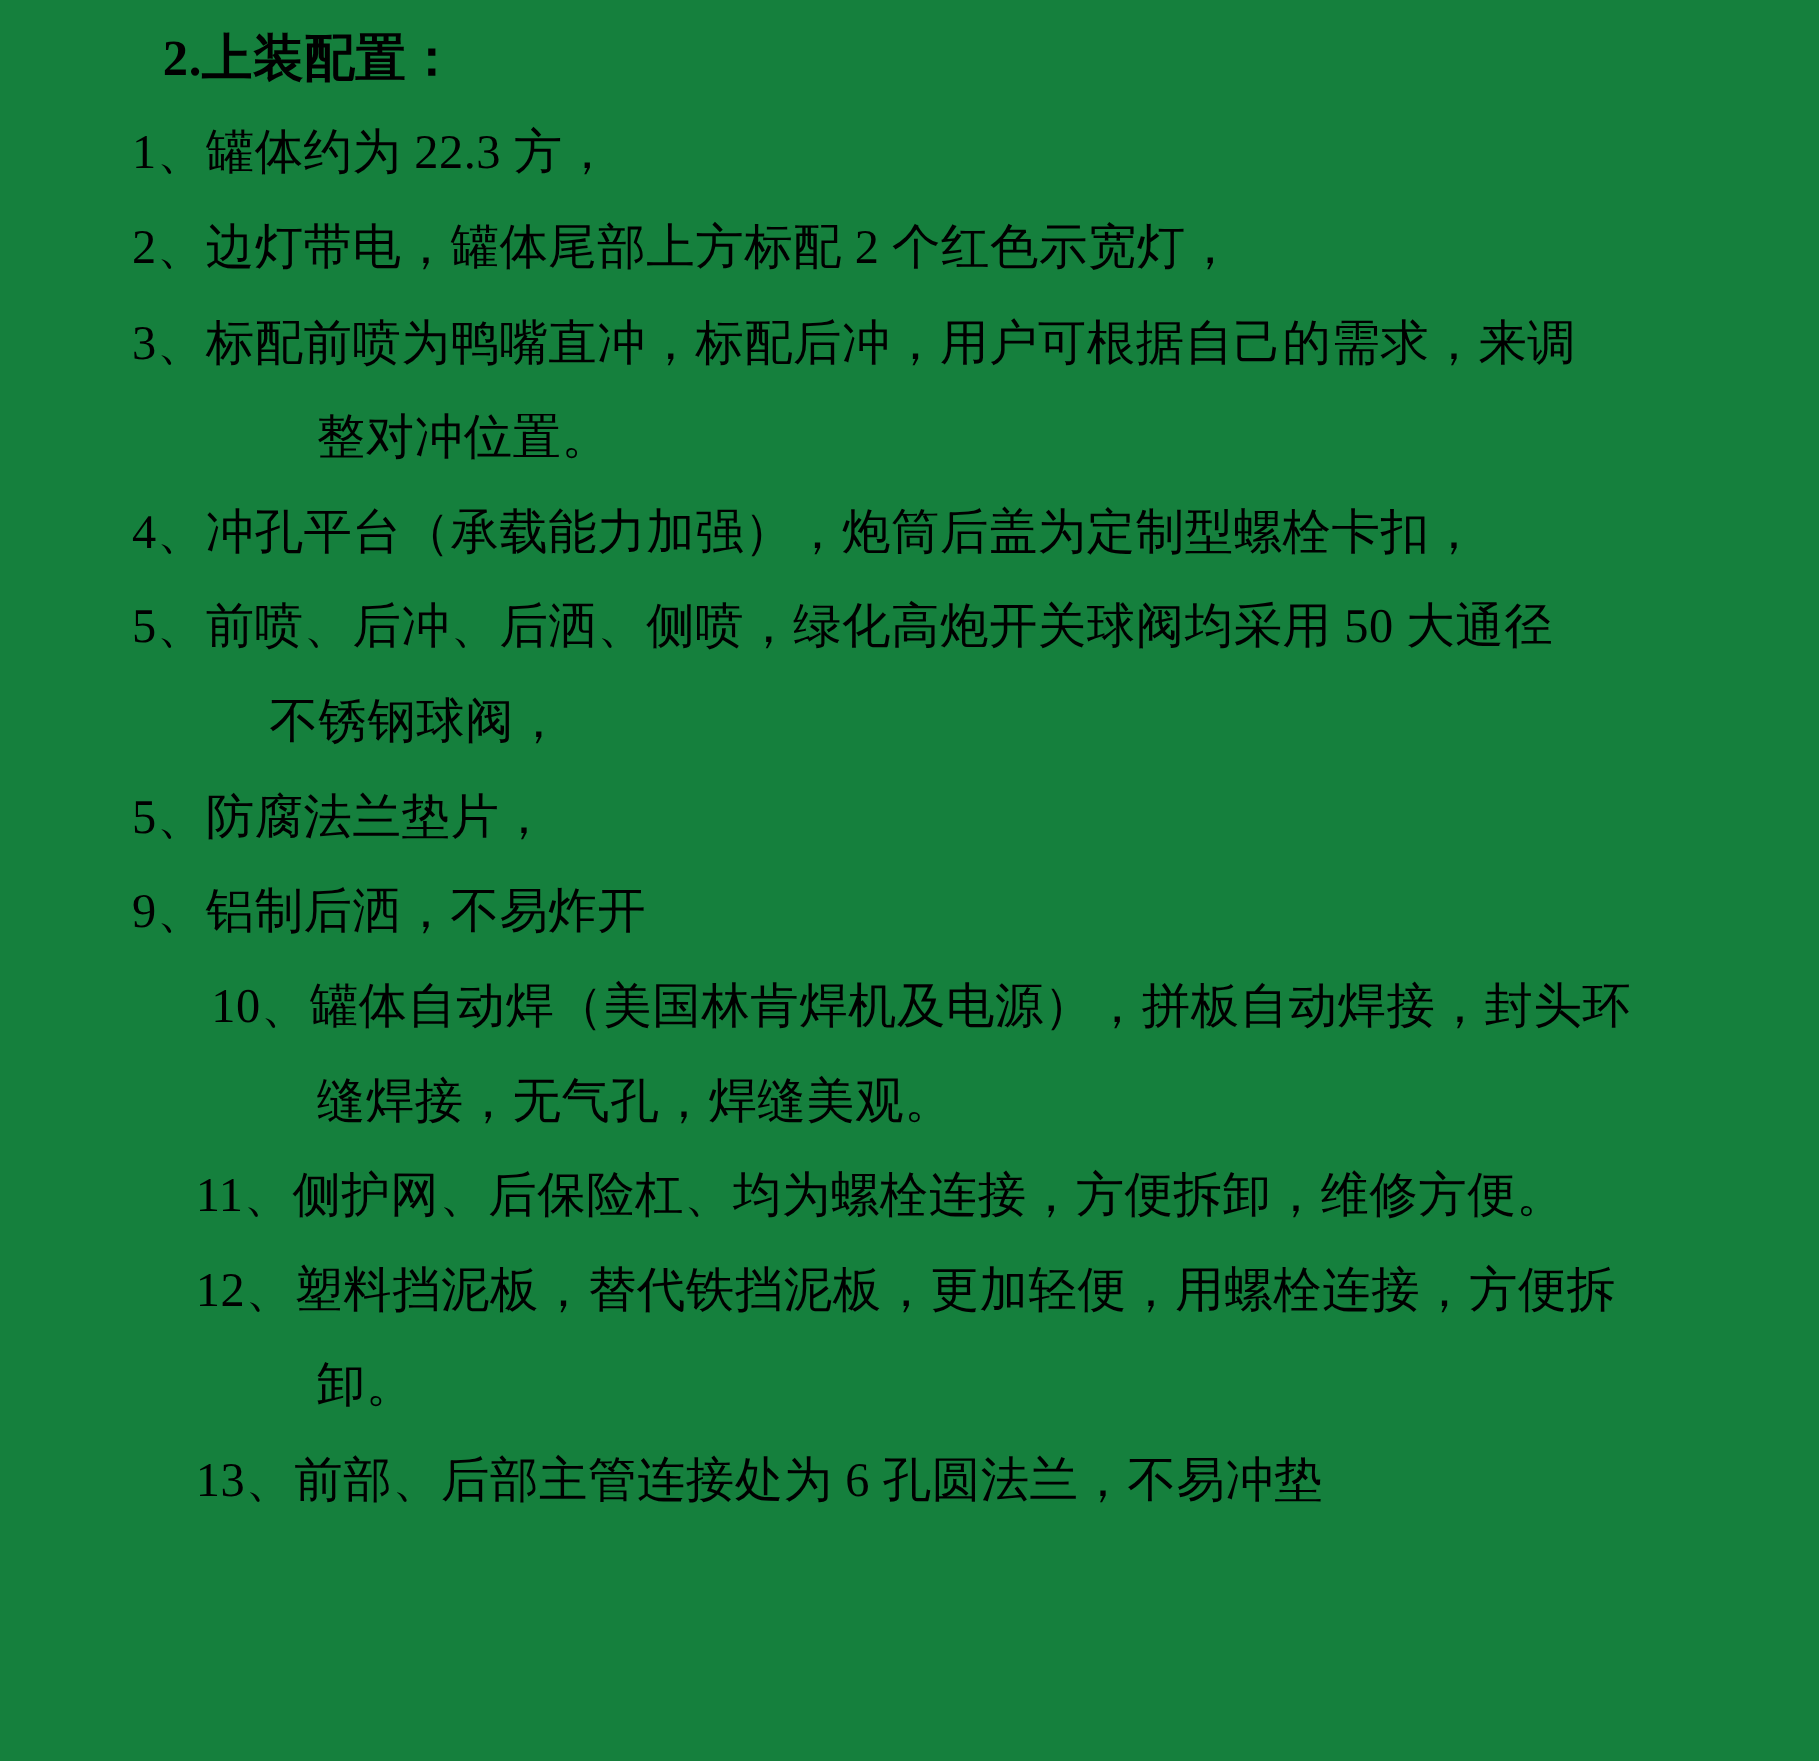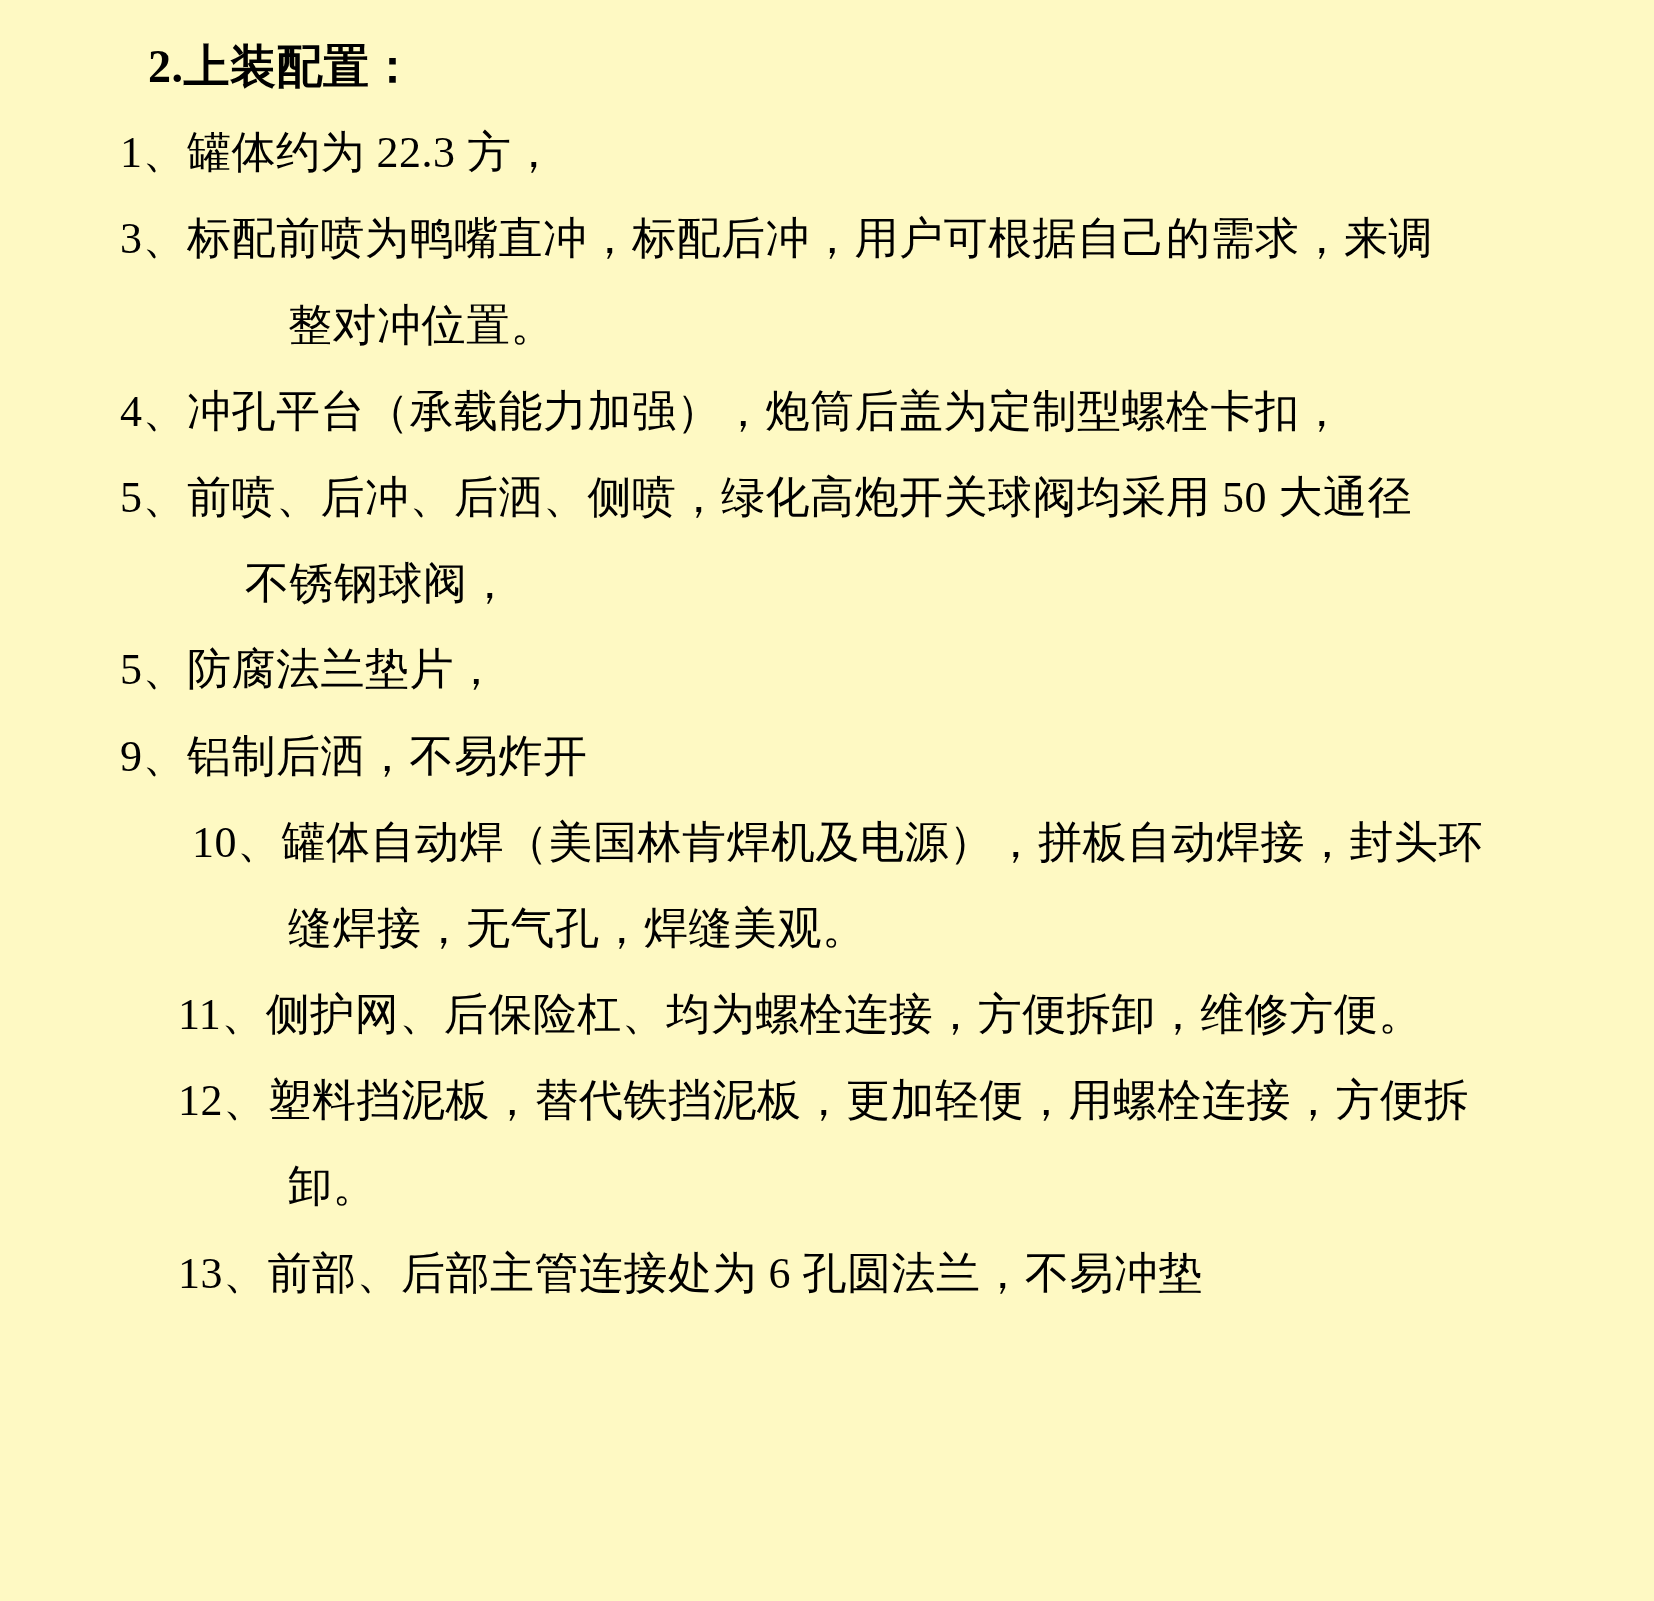--- a/index.html
+++ b/index.html
@@ -11,22 +11,22 @@
     width: 1654px;
     height: 1601px;
     overflow: hidden;
     font-family: "Liberation Serif", "DejaVu Serif", serif;
   }
   .page {
     position: relative;
     width: 1654px;
     height: 1601px;
     box-sizing: border-box;
-    padding-top: 24px;
-    background: #fef9c3;
+    padding-top: 10px;
+    background: #15803d;
     color: #000000;
     overflow: hidden;
   }
   .line {
     height: 86.2px;
     line-height: 86.2px;
     font-size: 44px;
     white-space: nowrap;
     letter-spacing: 0.5px;
   }
@@ -41,20 +41,21 @@
   .line.cont    { margin-left: 288px; }  
   .line.cont5   { margin-left: 245px; }  
 </style>
 </head>
 <body>
 
 <div class="page">
   <div class="line heading">2.上装配置：</div>
   <div id="doc-lines">
       <div class="line single">1、罐体约为 22.3 方，</div>
+      <div class="line single">2、边灯带电，罐体尾部上方标配 2 个红色示宽灯，</div>
       <div class="line single">3、标配前喷为鸭嘴直冲，标配后冲，用户可根据自己的需求，来调</div>
       <div class="line cont">整对冲位置。</div>
       <div class="line single">4、冲孔平台（承载能力加强），炮筒后盖为定制型螺栓卡扣，</div>
       <div class="line single">5、前喷、后冲、后洒、侧喷，绿化高炮开关球阀均采用 50 大通径</div>
       <div class="line cont5">不锈钢球阀，</div>
       <div class="line single">5、防腐法兰垫片，</div>
       <div class="line single">9、铝制后洒，不易炸开</div>
       <div class="line double10">10、罐体自动焊（美国林肯焊机及电源），拼板自动焊接，封头环</div>
       <div class="line cont">缝焊接，无气孔，焊缝美观。</div>
       <div class="line double">11、侧护网、后保险杠、均为螺栓连接，方便拆卸，维修方便。</div>

